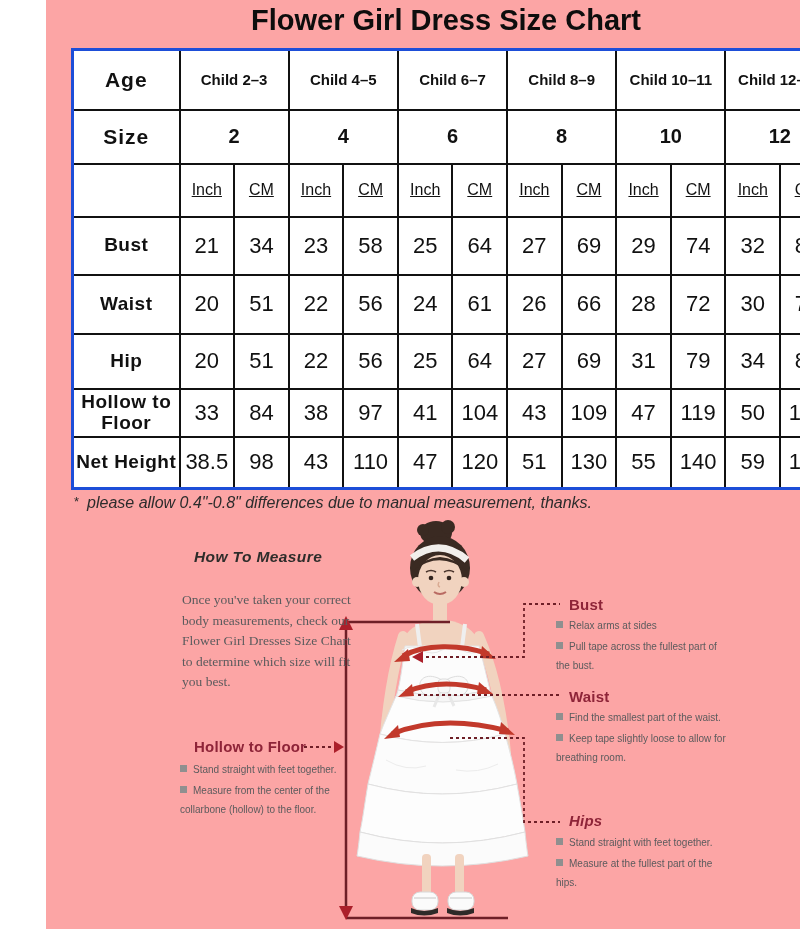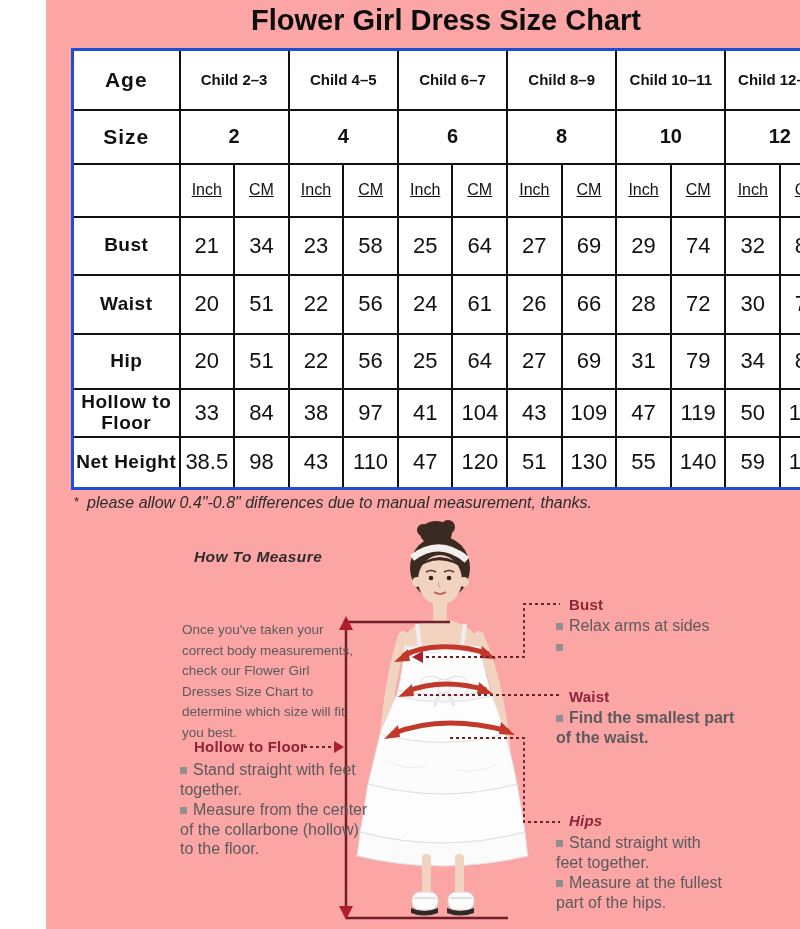--- a/index.html
+++ b/index.html
@@ -23,21 +23,21 @@
   td.rowlbl{font-size:19px;font-weight:bold;letter-spacing:0.5px;line-height:1.1;}
   td.val{font-size:22px;}
   
   .note{position:absolute;left:28px;top:494px;font-style:italic;font-size:16px;color:#2c2c2c;}
   .note .star{font-style:normal;font-size:13px;vertical-align:2px;margin-right:8px;color:#2c2c2c;}
   
   .guide-text{position:absolute;z-index:2;}
   .htm-head{font-size:15.5px;font-weight:bold;color:#2e2d2b;letter-spacing:0.4px;font-style:italic;}
   .intro{font-size:13.5px;color:#5b5b5d;line-height:20.5px;}
   .mlabel{font-size:15px;font-weight:bold;color:#8e2438;letter-spacing:0.2px;}
-  .bullets{font-size:16px;color:#5b5b5d;line-height:19.5px;}
+  .bullets{font-size:10px;color:#5b5b5d;line-height:19.5px;}
   .bullet{margin-bottom:1px;}
   .sq{display:inline-block;width:7px;height:7px;background:#8f8f8f;margin-right:6px;
       transform:translateY(-1px);}
   svg.overlay{position:absolute;left:0;top:520px;z-index:1;}
 </style>
 </head>
 <body>
 
 <div class="page">
 
@@ -245,37 +245,38 @@
       <path d="M258,227 H290"></path>
     </g>
     <g fill="#ab1f2a" stroke="none">
       <polygon points="366,137 377,131 377,143"></polygon>
       <polygon points="298,227 288,221 288,233"></polygon>
     </g>
   </svg>
 
   <div class="guide-text htm-head" style="left:148px;top:548px;">How To Measure</div>
 
-  <div class="guide-text intro" style="left:136px;top:620px;width:176px;">Once you've taken your correct body measurements, check our Flower Girl Dresses Size Chart to determine which size will fit you best.</div>
+  <div class="guide-text intro" style="left:136px;top:590px;width:176px;font-family:Liberation Serif, serif;">Once you've taken your correct body measurements, check our Flower Girl Dresses Size Chart to determine which size will fit you best.</div>
 
   <div class="guide-text mlabel" style="left:148px;top:738px;">Hollow to Floor</div>
   <div class="guide-text bullets" style="left:134px;top:760px;width:190px;">
     <div class="bullet"><span class="sq"></span><span>Stand straight with feet together.</span></div>
     <div class="bullet"><span class="sq"></span><span>Measure from the center of the collarbone (hollow) to the floor.</span></div>
   </div>
 
   <div class="guide-text mlabel" style="left:523px;top:596px;">Bust</div>
   <div class="guide-text bullets" style="left:510px;top:616px;width:172px;">
     <div class="bullet"><span class="sq"></span><span>Relax arms at sides</span></div>
-    <div class="bullet"><span class="sq"></span></div>
+    <div class="bullet"><span class="sq"></span><span>Pull tape across the fullest part of the bust.</span></div>
   </div>
 
   <div class="guide-text mlabel" style="left:523px;top:688px;">Waist</div>
-  <div class="guide-text bullets" style="left:510px;top:708px;width:180px;font-weight:bold;">
+  <div class="guide-text bullets" style="left:510px;top:708px;width:180px;">
     <div class="bullet"><span class="sq"></span><span>Find the smallest part of the waist.</span></div>
+    <div class="bullet"><span class="sq"></span><span>Keep tape slightly loose to allow for breathing room.</span></div>
   </div>
 
   <div class="guide-text mlabel" style="left:523px;top:812px;font-style:italic;">Hips</div>
   <div class="guide-text bullets" style="left:510px;top:833px;width:175px;">
     <div class="bullet"><span class="sq"></span><span>Stand straight with feet together.</span></div>
     <div class="bullet"><span class="sq"></span><span>Measure at the fullest part of the hips.</span></div>
   </div>
 
 </div>
 

